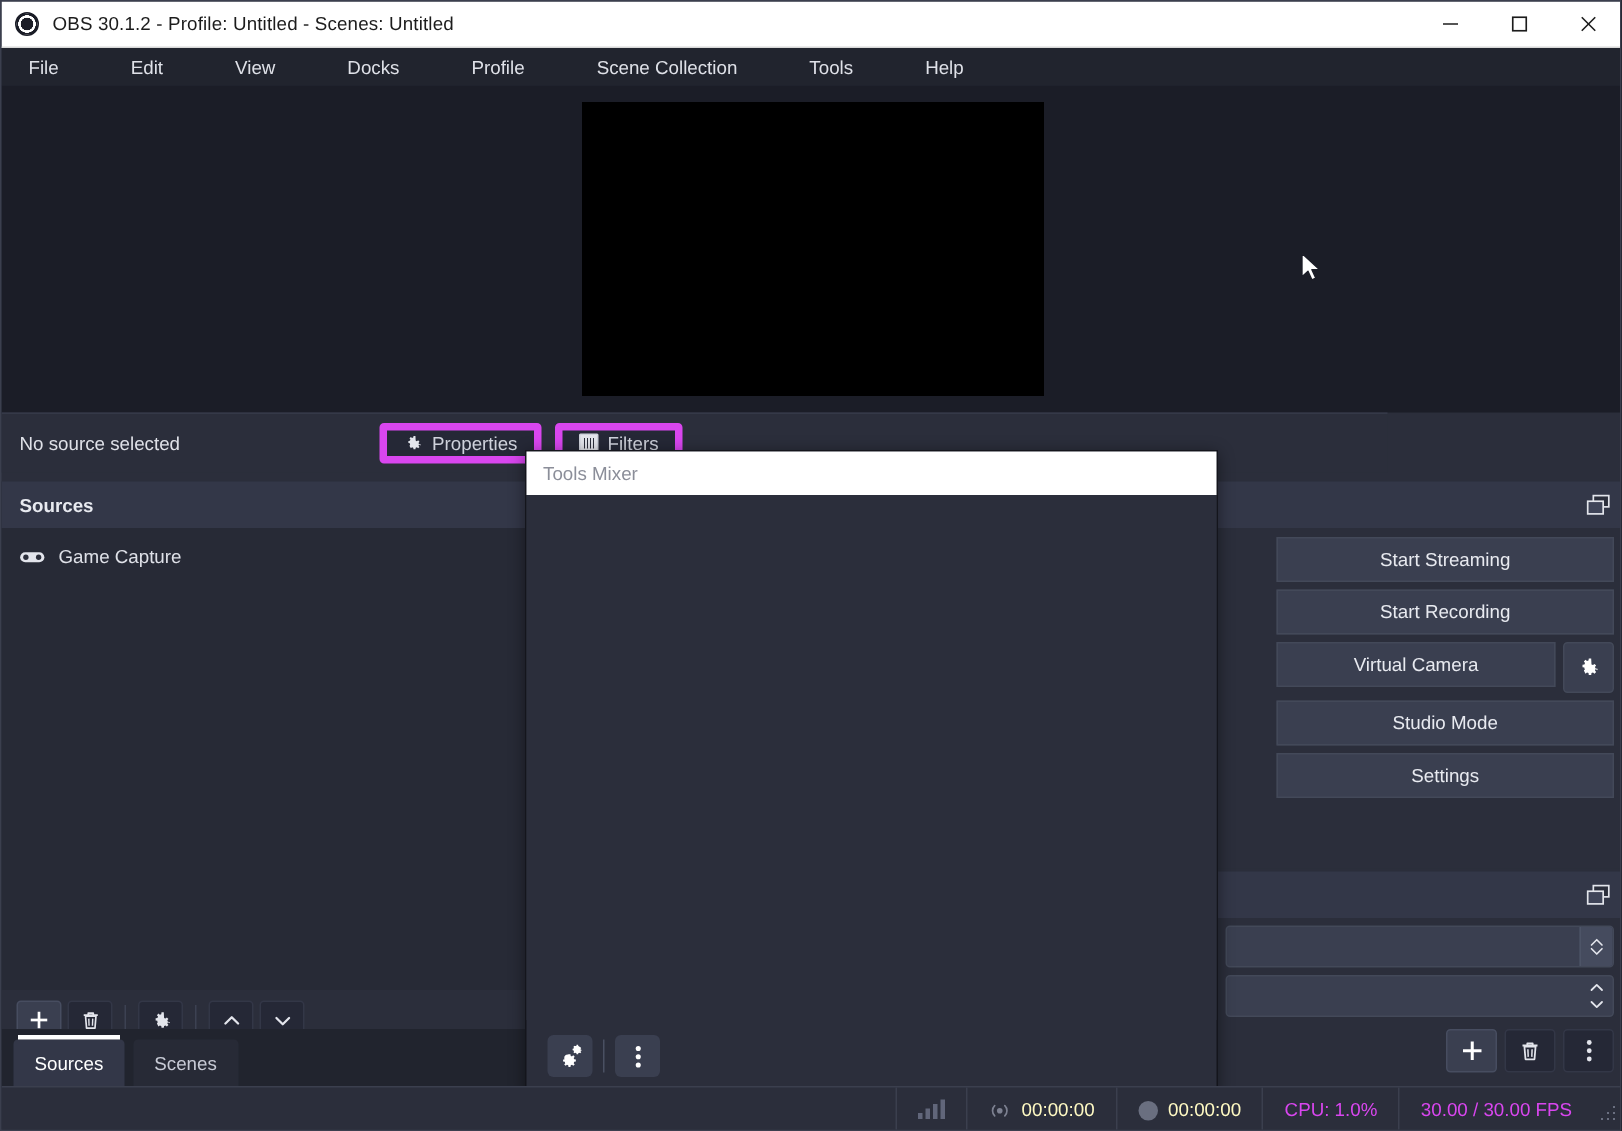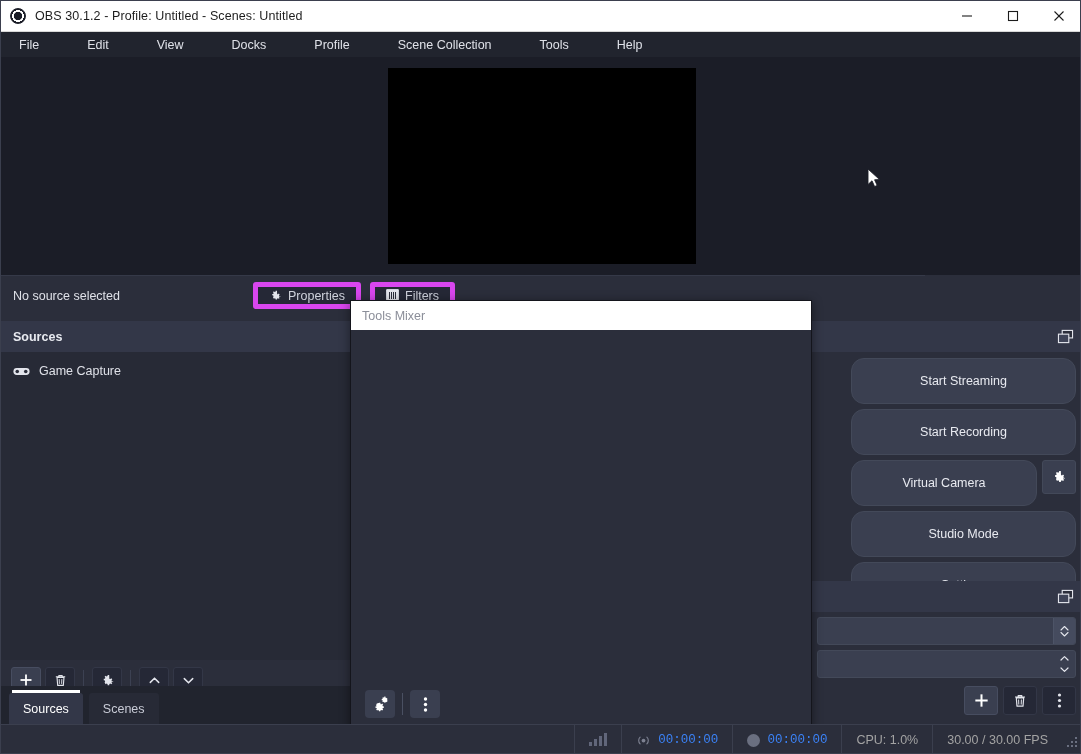--- a/index.html
+++ b/index.html
@@ -172,22 +172,22 @@
   }
 
   
   .controls-dock {
     position: absolute; top: 320px; left: 810px;
     width: 271px; height: 258px;
     background: #2b2e3b;
   }
   .ctrl-body { padding: 6px 6px 0 6px; }
   .ctrl-btn {
-    height: 46px; background: #3a3f50;
-    border: 1px solid #434959; border-radius: 13px;
+    height: 30px; background: #3a3f50;
+    border: 1px solid #434959; border-radius: 0;
     display: flex; align-items: center; justify-content: center;
     font-size: 12.5px; color: #e8eaf0;
     margin-bottom: 5px; white-space: nowrap; margin-left: 34px;
   }
   .ctrl-row { display: flex; gap: 5px; margin-bottom: 5px; }
   .ctrl-row .ctrl-btn { flex: 1 1 auto; margin-bottom: 0; }
   .ctrl-gear {
     width: 34px; height: 34px; flex: 0 0 auto;
     background: #3a3f50; border: 1px solid #434959; border-radius: 3px;
     display: flex; align-items: center; justify-content: center;
@@ -265,23 +265,23 @@
     position: absolute; left: 0; top: 723px;
     width: 1081px; height: 31px;
     background: #2b2e3b;
     border-top: 1px solid #3b3f4e;
     display: flex; align-items: center; justify-content: flex-end;
   }
   .st-cell {
     height: 31px; display: flex; align-items: center; gap: 7px;
     padding: 0 14px;
     border-left: 1px solid #3b3f4e;
-    font-size: 12.5px; color: #a3a3a3; white-space: nowrap;
-  }
-  .st-cell.dim { color: #3b82f6; font-family: Liberation Mono, monospace; }
+    font-size: 12.5px; color: #d946ef; white-space: nowrap;
+  }
+  .st-cell.dim { color: #fef9c3; }
   .bars { display: flex; align-items: flex-end; gap: 2px; height: 12px; }
   .bars i { width: 3px; background: #61667a; display: block; }
   .bars i:nth-child(1){height:4px} .bars i:nth-child(2){height:7px}
   .bars i:nth-child(3){height:10px} .bars i:nth-child(4){height:13px}
   .dot {
     width: 13px; height: 13px; border-radius: 50%;
     background: #6a6f80; display: block;
   }
   .grip {
     width: 13px; height: 13px; margin-right: 3px; margin-left: 4px;

